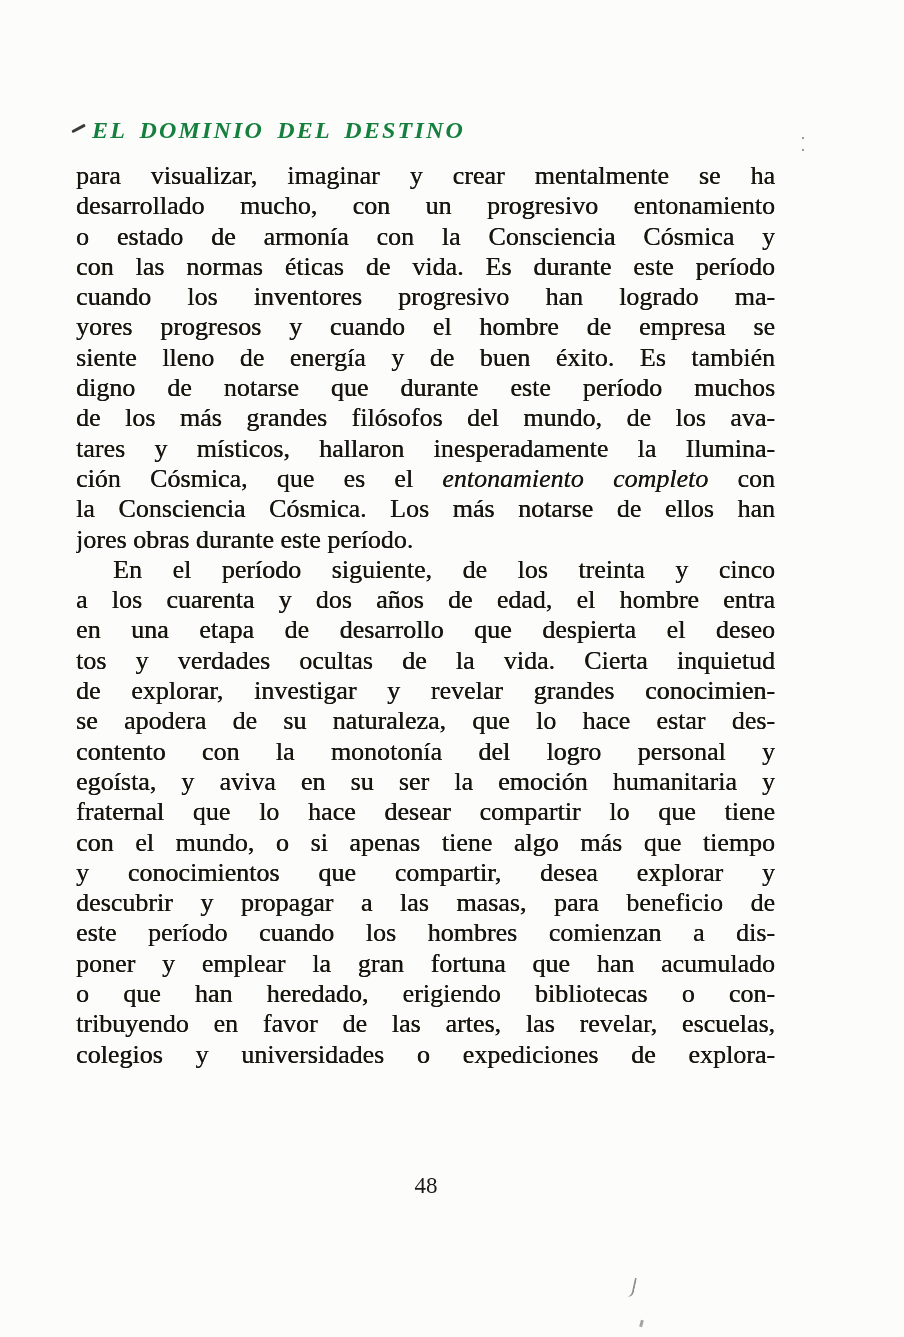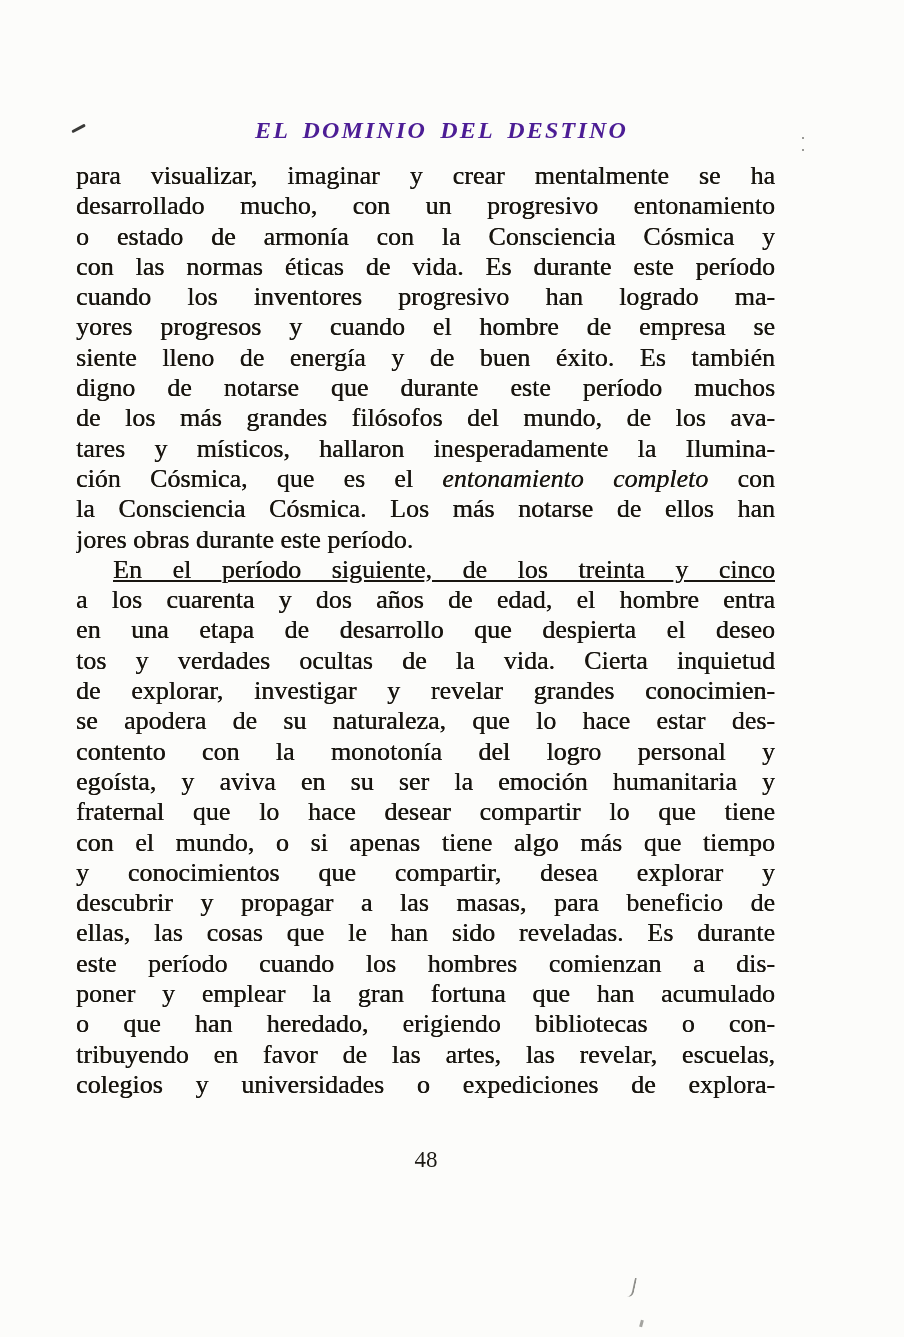--- a/index.html
+++ b/index.html
@@ -15,51 +15,50 @@
     background: #fcfcfa;
     overflow: hidden;
     font-family: "Liberation Serif", "DejaVu Serif", serif;
     color: #18150f;
   }
   .running-header {
     position: absolute;
     top: 117px;
     left: 92px;
     width: 699px;
-    text-align: center;
     font-style: italic;
     font-size: 24px;
     font-weight: bold;
     letter-spacing: 2.2px;
     word-spacing: 5px;
-    color: #4c1d95;
+    color: #15803d;
   }
   .text-block {
     position: absolute;
     top: 161px;
     left: 76px;
     width: 699px;
     font-size: 26px;
     line-height: 30.3px;
     text-shadow: 0.35px 0 0 currentColor; 
   }
   .line {
     height: 30.3px;
     overflow: hidden;
     text-align: justify;
     text-align-last: justify;
     text-justify: inter-word;
     white-space: normal;
   }
   .line.no-just { text-align-last: left; }
-  .line.indent  { text-indent: 37px; text-decoration: underline; }
+  .line.indent  { text-indent: 37px; }
   .line em { }
   .page-number {
     position: absolute;
-    top: 1147px;
+    top: 1173px;
     left: 92px;
     width: 668px;
     text-align: center;
     font-size: 23px;
     color: #1c1914;
   }
   
   .pen-slash {
     position: absolute;
     left: 71px;
@@ -129,21 +128,20 @@
       <div class="line"><span>en una etapa de desarrollo que despierta el deseo</span></div>
       <div class="line"><span>tos y verdades ocultas de la vida. Cierta inquietud</span></div>
       <div class="line"><span>de explorar, investigar y revelar grandes conocimien-</span></div>
       <div class="line"><span>se apodera de su naturaleza, que lo hace estar des-</span></div>
       <div class="line"><span>contento con la monotonía del logro personal y</span></div>
       <div class="line"><span>egoísta, y aviva en su ser la emoción humanitaria y</span></div>
       <div class="line"><span>fraternal que lo hace desear compartir lo que tiene</span></div>
       <div class="line"><span>con el mundo, o si apenas tiene algo más que tiempo</span></div>
       <div class="line"><span>y conocimientos que compartir, desea explorar y</span></div>
       <div class="line"><span>descubrir y propagar a las masas, para beneficio de</span></div>
-      <div class="line"><span>ellas, las cosas que le han sido reveladas. Es durante</span></div>
       <div class="line"><span>este período cuando los hombres comienzan a dis-</span></div>
       <div class="line"><span>poner y emplear la gran fortuna que han acumulado</span></div>
       <div class="line"><span>o que han heredado, erigiendo bibliotecas o con-</span></div>
       <div class="line"><span>tribuyendo en favor de las artes, las revelar, escuelas,</span></div>
       <div class="line"><span>colegios y universidades o expediciones de explora-</span></div>
     </div>
 
   <div class="page-number">48</div>
 
   <div class="squiggle"></div>

